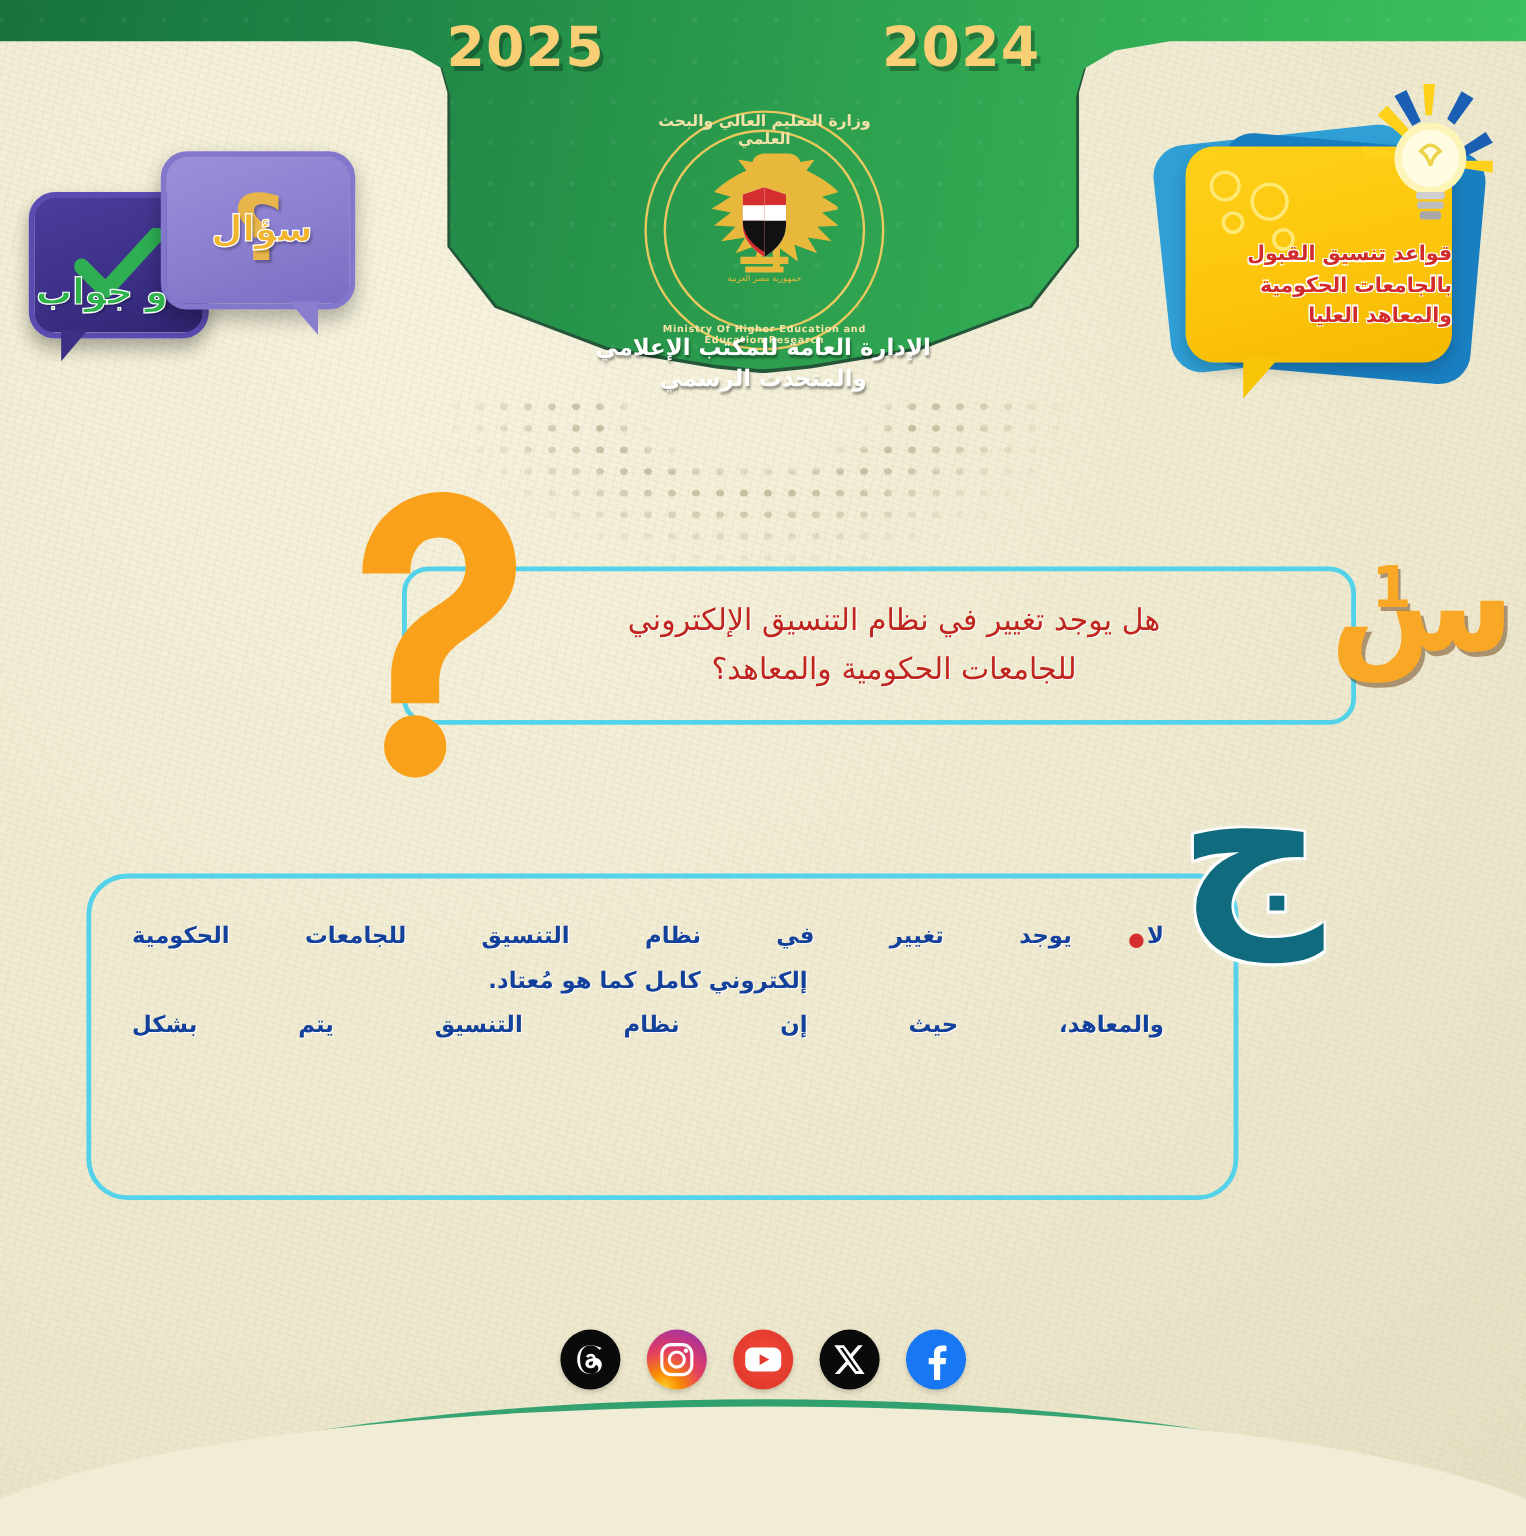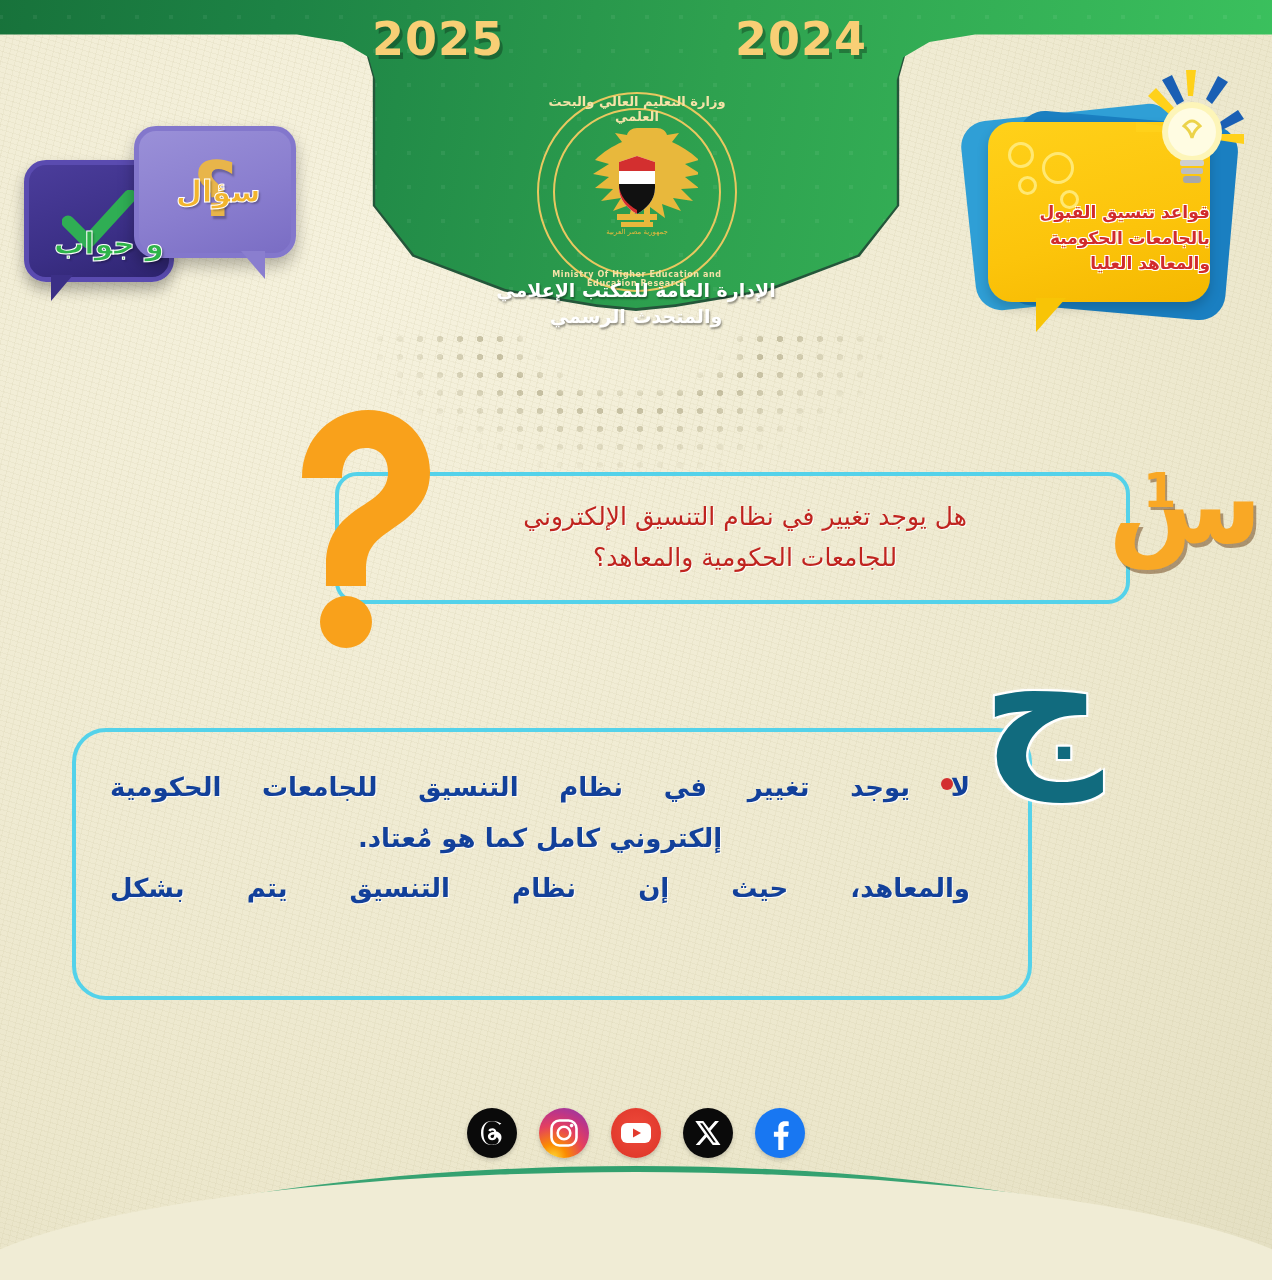--- a/index.html
+++ b/index.html
@@ -194,21 +194,20 @@
     top: 78px; left: 160px;
     color: #f2b52e;
     -webkit-text-stroke: 1px #ffffff;
     text-shadow: 2px 2px 2px rgba(0,0,0,0.25);
   }
   .label-wagawab {
     top: 130px; left: 14px;
     color: #2eb34a;
     -webkit-text-stroke: 1px #ffffff;
     text-shadow: 2px 2px 2px rgba(0,0,0,0.25);
-    padding-left: 24px;
   }
 
   
   .topic-badge { position: absolute; top: 70px; left: 960px; width: 300px; height: 270px; }
   .topic-blue-1 {
     position: absolute; left: 8px; top: 42px;
     width: 215px; height: 190px;
     background: #2f9fd6; border-radius: 26px; transform: rotate(-6deg);
   }
   .topic-blue-2 {
@@ -306,21 +305,21 @@
   }
   .a-text {
     position: absolute;
     top: 762px;
     left: 110px;
     width: 860px;
     text-align: justify;
     text-align-last: justify;
     color: #12409a;
     font-weight: 700;
-    font-size: 26px;
+    font-size: 19px;
     line-height: 1.95;
     direction: rtl;
     text-shadow: 1px 1px 0 rgba(255,255,255,0.85);
   }
   .a-bullet {
     position: absolute;
     top: 778px; left: 941px;
     width: 12px; height: 12px;
     border-radius: 50%;
     background: #d32f2f;

